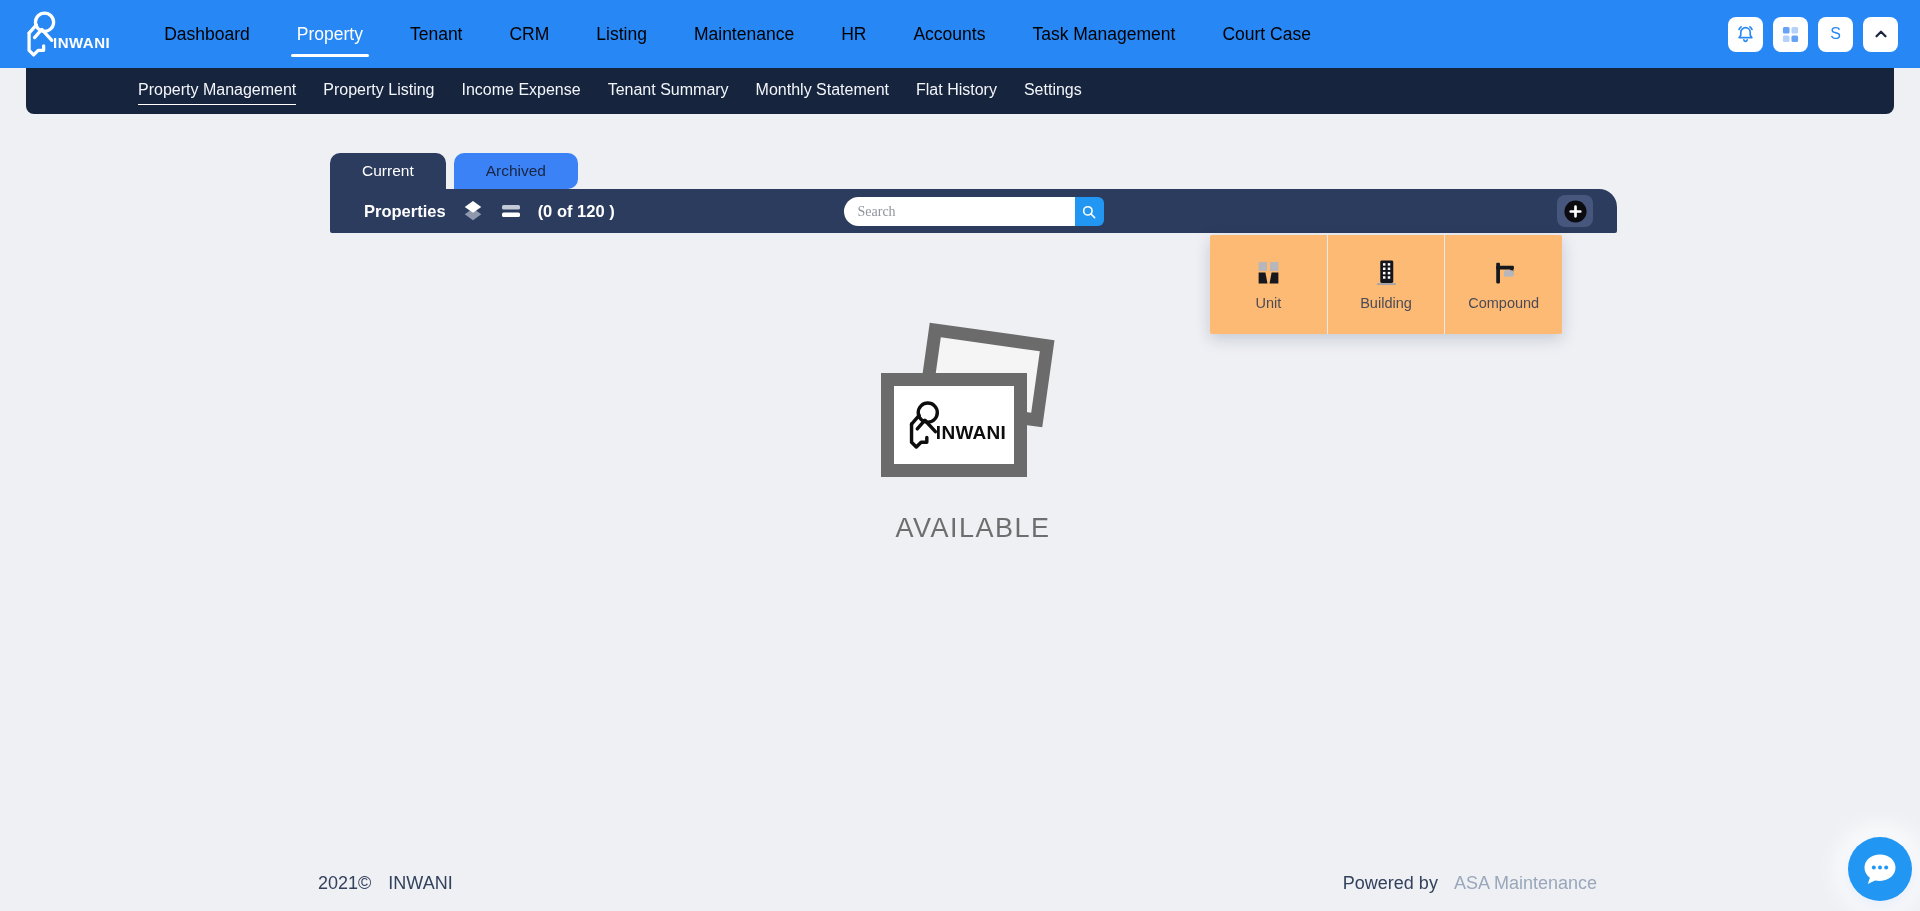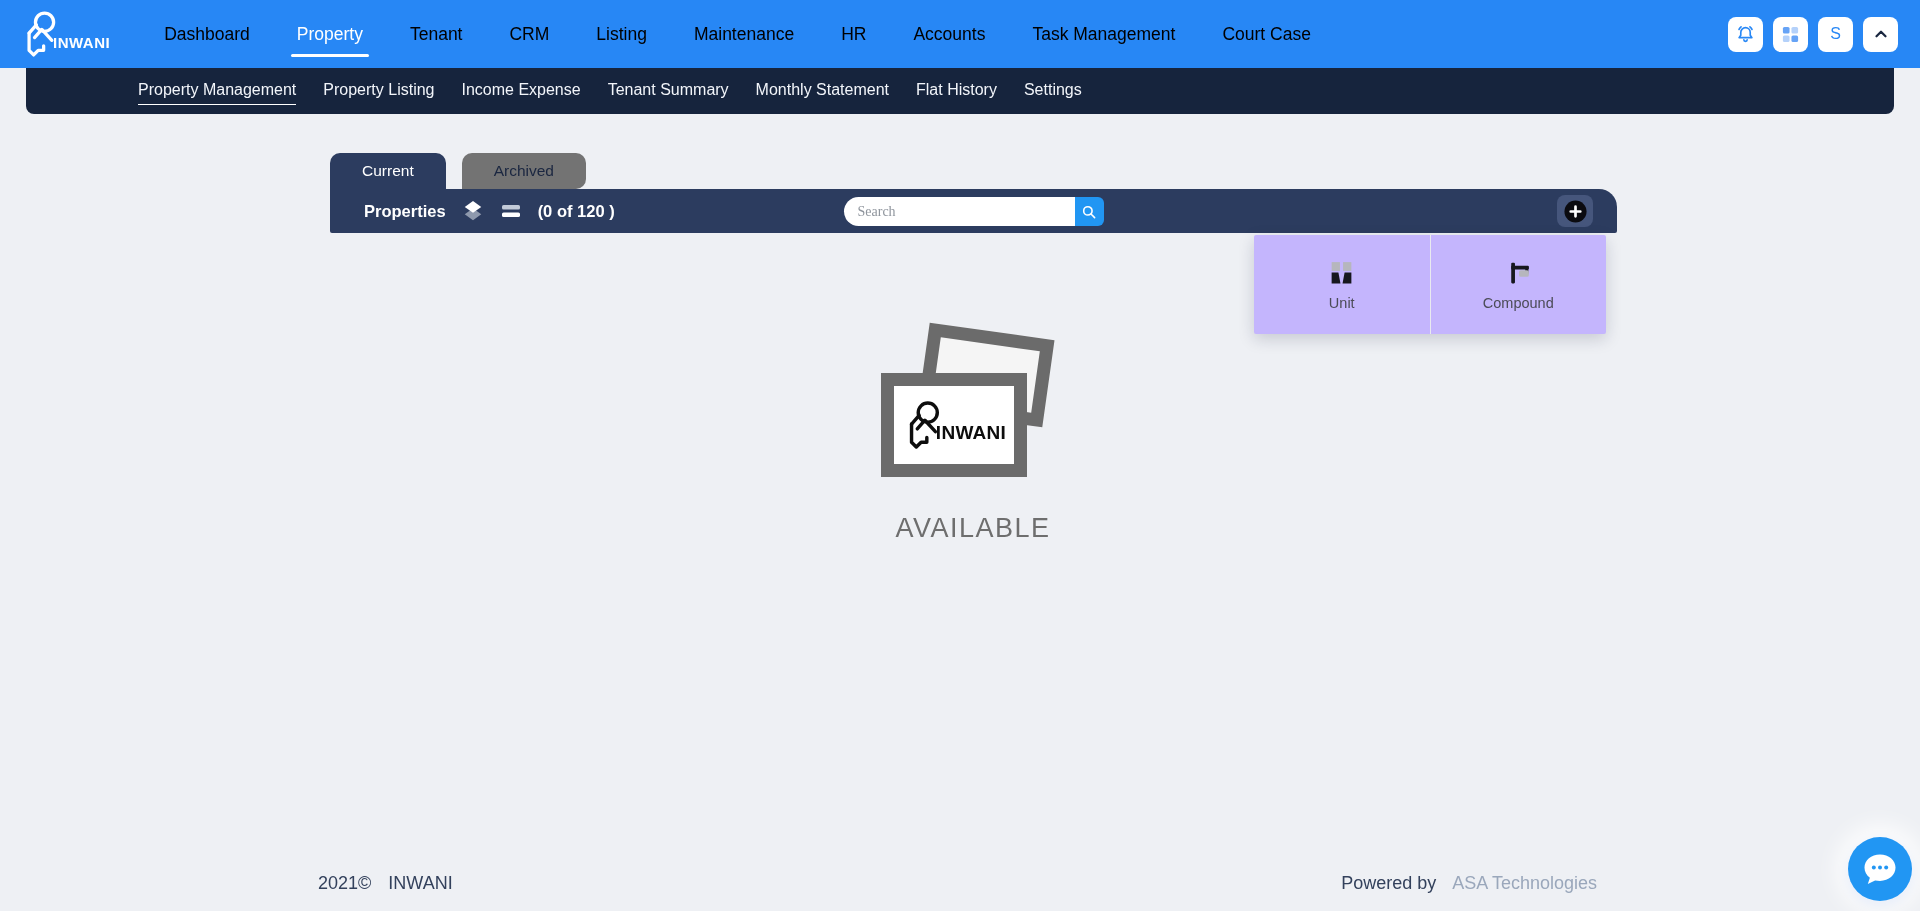--- a/index.html
+++ b/index.html
@@ -43,21 +43,21 @@
     border-radius:0 0 8px 8px;
     display:flex; align-items:center; gap:27px; padding-left:112px;
   }
   .subnav-item { color:#f2f5fa; font-size:16px; cursor:pointer; white-space:nowrap; padding-bottom:2px; }
   .subnav-item.active { border-bottom:1.5px solid #fff; padding-bottom:5px; margin-bottom:-4px; }
 
   
   .tabs { display:flex; align-items:flex-end; margin:39px 0 0 330px; height:36px; }
   .tab { height:36px; display:flex; align-items:center; padding:0 32px; font-size:15.5px; cursor:pointer; }
   .tab.current { background:#2c3c5f; color:#fff; border-radius:10px 10px 0 0; z-index:2; }
-  .tab.archived { background:#737373; color:#1a2640; border-radius:10px 10px 10px 0; margin-left:16px; }
+  .tab.archived { background:#3b82f6; color:#1a2640; border-radius:10px 10px 10px 0; margin-left:8px; }
 
   
   .props-bar {
     margin-left:330px; width:1287px; height:44px;
     background:#2c3c5f; border-radius:0 18px 2px 2px;
     display:flex; align-items:center; position:relative;
   }
   .props-left { display:flex; align-items:center; gap:16px; padding-left:34px; color:#fff; }
   .props-title { font-weight:bold; font-size:16.5px; }
   .props-count { font-weight:bold; font-size:16.5px; }
@@ -76,22 +76,22 @@
   }
 
   .add-btn {
     position:absolute; right:24px; top:6px; width:36px; height:32px;
     background:#46567c; border:none; border-radius:8px; cursor:pointer;
     display:flex; align-items:center; justify-content:center;
   }
 
   
   .add-menu {
-    position:absolute; left:1254px; top:235px; width:352px; height:99px;
-    background:#c4b5fd; display:flex; z-index:6;
+    position:absolute; left:1210px; top:235px; width:352px; height:99px;
+    background:#fdba74; display:flex; z-index:6;
     box-shadow:0 5px 16px rgba(20,30,60,.18); border-radius:2px;
   }
   .add-menu-item {
     flex:1; display:flex; flex-direction:column; align-items:center; justify-content:center;
     gap:9px; cursor:pointer; border-right:1px solid #e9eaf0;
   }
   .add-menu-item:last-child { border-right:none; }
   .add-menu-label { font-size:14.5px; color:#4b4b57; }
 
   
@@ -235,20 +235,35 @@
 
 <div class="add-menu">
   <div class="add-menu-item">
     <svg width="27" height="27" viewBox="0 0 26 26">
       <rect x="3.5" y="3" width="8" height="8.5" fill="#b6b6bd"></rect>
       <rect x="14.5" y="3" width="8" height="8.5" fill="#b6b6bd"></rect>
       <polygon points="3.5,13 10,13 12,23.5 3.5,23.5" fill="#17171e"></polygon>
       <polygon points="22.5,13 16,13 14,23.5 22.5,23.5" fill="#17171e"></polygon>
     </svg>
     <span class="add-menu-label">Unit</span>
+  </div>
+  <div class="add-menu-item">
+    <svg width="27" height="27" viewBox="0 0 26 26">
+      <rect x="4" y="23.2" width="18" height="1.8" fill="#a2a2aa"></rect>
+      <rect x="7" y="1.5" width="12.5" height="21.5" rx="1.4" fill="#15151c"></rect>
+      <rect x="9.6" y="4" width="2.4" height="2.4" fill="#ffffff"></rect>
+      <rect x="14.2" y="4" width="2.4" height="2.4" fill="#ffffff"></rect>
+      <rect x="9.6" y="8.2" width="2.4" height="2.4" fill="#ffffff"></rect>
+      <rect x="14.2" y="8.2" width="2.4" height="2.4" fill="#ffffff"></rect>
+      <rect x="9.6" y="12.4" width="2.4" height="2.4" fill="#ffffff"></rect>
+      <rect x="14.2" y="12.4" width="2.4" height="2.4" fill="#ffffff"></rect>
+      <rect x="9.6" y="16.6" width="2.4" height="2.4" fill="#ffffff"></rect>
+      <rect x="14.2" y="16.6" width="2.4" height="2.4" fill="#ffffff"></rect>
+    </svg>
+    <span class="add-menu-label">Building</span>
   </div>
   <div class="add-menu-item">
     <svg width="27" height="27" viewBox="0 0 26 26">
       <rect x="6" y="3.5" width="3.6" height="20" rx="1" fill="#17171e"></rect>
       <rect x="6" y="6.5" width="17" height="3.6" rx="1" fill="#17171e"></rect>
       <rect x="19.5" y="8" width="3" height="6" fill="#17171e"></rect>
       <rect x="13.5" y="10.8" width="9.5" height="6.4" rx="1.8" fill="#b6b6bd"></rect>
     </svg>
     <span class="add-menu-label">Compound</span>
   </div>
@@ -274,21 +289,21 @@
   </div>
 </div>
 
 <div class="footer">
   <div class="footer-left">
     <span>2021©</span>
     <span class="footer-brand">INWANI</span>
   </div>
   <div class="footer-right">
     <span class="powered-by">Powered by</span>
-    <a class="company-link">ASA Technologies</a>
+    <a class="company-link">ASA Maintenance</a>
   </div>
 </div>
 
 <button class="chat-btn">
   <svg width="38" height="38" viewBox="0 0 24 24">
     <path d="M12 2.8c-5.6 0-9.8 3.6-9.8 8.3 0 2.6 1.3 4.9 3.4 6.4l-1.3 4 4.6-2.3c1 .2 2 .3 3.1 .3 5.6 0 9.8-3.6 9.8-8.4S17.6 2.8 12 2.8z" fill="#ffffff"></path>
     <circle cx="8.1" cy="11.1" r="1.25" fill="#2196f3"></circle>
     <circle cx="12" cy="11.1" r="1.25" fill="#2196f3"></circle>
     <circle cx="15.9" cy="11.1" r="1.25" fill="#2196f3"></circle>
   </svg>

